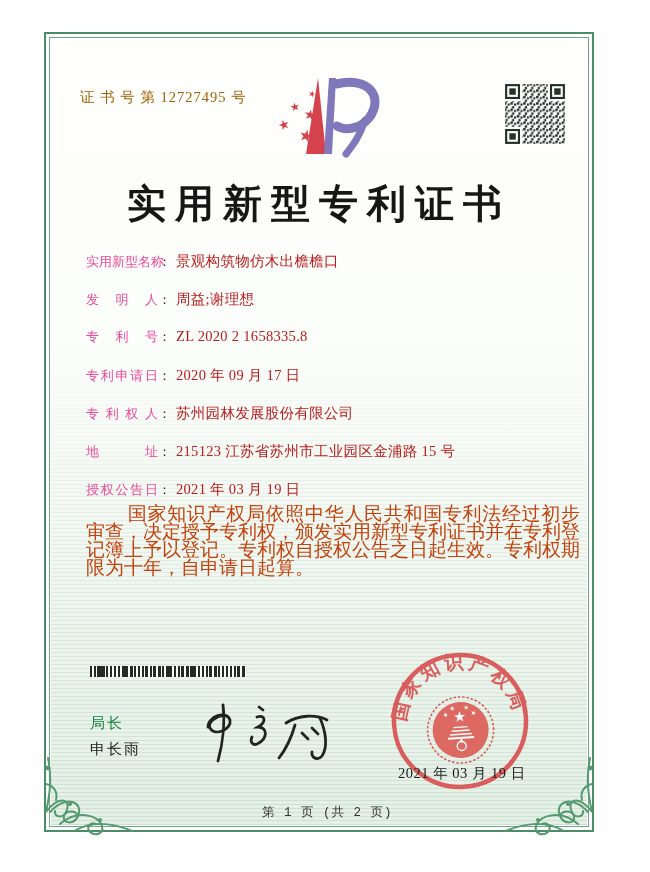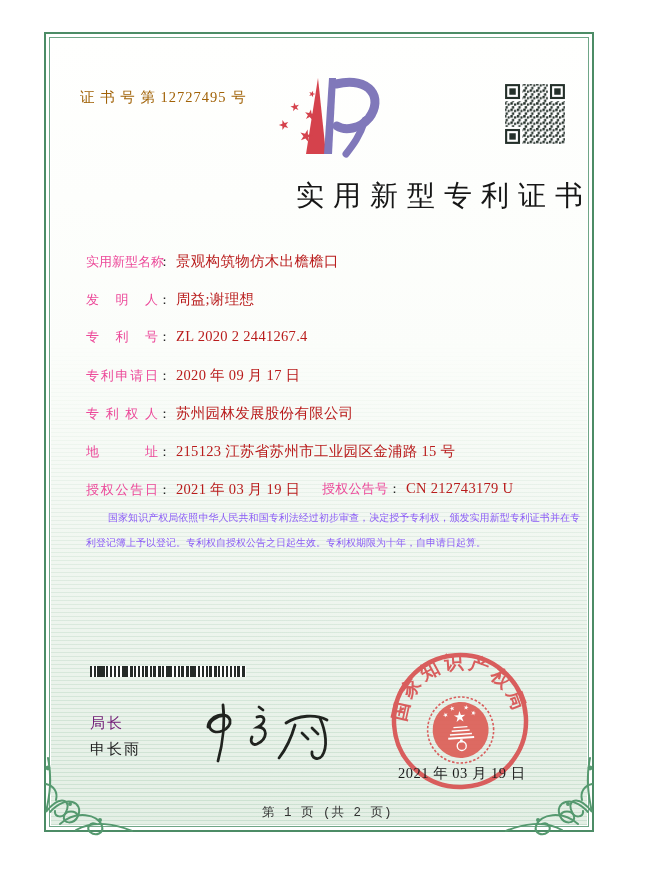--- a/index.html
+++ b/index.html
@@ -30,52 +30,52 @@
   .corner { position:absolute; pointer-events:none; }
   .corner-left  { left:-6px; bottom:-8px; }
   .corner-right { right:-6px; bottom:-8px; transform:scaleX(-1); }
 
   
   .cert-no { position:absolute; left:34px; top:54px; font-size:14.5px; letter-spacing:1px; color:#a16207; }
   .logo { position:absolute; left:222px; top:36px; }
   .qr { position:absolute; left:458px; top:49px; }
   .doc-title {
     position:absolute; left:0; top:143px; width:100%;
-    text-align:right; font-size:28px; font-weight:400; letter-spacing:9px;
+    text-align:center; font-size:39px; font-weight:700; letter-spacing:9px;
     color:#161616; white-space:nowrap;
   }
 
   
   .frow { position:absolute; left:40px; font-size:14px; white-space:nowrap; }
   .flabel {
     display:inline-block; width:72px; font-size:13px;
     text-align:justify; text-align-last:justify; vertical-align:baseline; color:#ec4899;
   }
   .fcolon { font-size:13px; color:#262626; }
   .fvalue { margin-left:5px; font-size:14.5px; color:#b91c1c; letter-spacing:0.3px; }
   .fpair2 { position:absolute; left:236px; top:0; white-space:nowrap; }
   .fpair2 .flabel { width:66px; }
 
   
   .paras {
     position:absolute; left:40px; top:471px; width:494px;
-    font-size:10px; line-height:25px; text-align:justify; color:#8b5cf6;
+    font-size:19px; line-height:18px; text-align:justify; color:#c2410c;
   }
   .paras p { margin:0; text-indent:2.2em; }
 
   
   .barcode {
     position:absolute; left:44px; top:632px; width:156px; height:11px;
     background-color:#fff;
     background-image:
       repeating-linear-gradient(90deg,#252a27 0 2px, rgba(0,0,0,0) 2px 4px),
       repeating-linear-gradient(90deg,#252a27 0 1px, rgba(0,0,0,0) 1px 7px),
       repeating-linear-gradient(90deg, rgba(0,0,0,0) 0 9px, #252a27 9px 12px, rgba(0,0,0,0) 12px 23px);
   }
-  .officer-title { position:absolute; left:44px; top:680px; font-size:15px; letter-spacing:2px; color:#701a75; }
+  .officer-title { position:absolute; left:44px; top:680px; font-size:15px; letter-spacing:2px; color:#15803d; }
   .officer-name  { position:absolute; left:44px; top:706px; font-size:15px; letter-spacing:2px; color:#222;text-align:right; }
   .signature { position:absolute; left:148px; top:662px; }
 
   .seal { position:absolute; left:339px; top:612px; transform:rotate(-4deg); opacity:0.92; }
   .seal-date {
     position:absolute; left:352px; top:730px; font-size:14.5px; color:#1d1d1d;
     letter-spacing:0.5px; z-index:5; white-space:nowrap;
   }
   .footer-page { position:absolute; left:216px; top:770px; font-size:12.5px; color:#333; letter-spacing:1px;font-family:Liberation Mono, monospace; }
 </style>
@@ -161,36 +161,33 @@
 
     <div class="doc-title">实用新型专利证书</div>
 
     <div class="frow" style="top:218px">
       <span class="flabel">实用新型名称</span><span class="fcolon">：</span><span class="fvalue">景观构筑物仿木出檐檐口</span>
     </div>
     <div class="frow" style="top:256px">
       <span class="flabel">发明人</span><span class="fcolon">：</span><span class="fvalue">周益;谢理想</span>
     </div>
     <div class="frow" style="top:294px">
-      <span class="flabel">专利号</span><span class="fcolon">：</span><span class="fvalue">ZL 2020 2 2441267.4</span>
+      <span class="flabel">专利号</span><span class="fcolon">：</span><span class="fvalue">ZL 2020 2 1658335.8</span>
     </div>
     <div class="frow" style="top:332px">
       <span class="flabel">专利申请日</span><span class="fcolon">：</span><span class="fvalue">2020 年 09 月 17 日</span>
     </div>
     <div class="frow" style="top:370px">
       <span class="flabel">专利权人</span><span class="fcolon">：</span><span class="fvalue">苏州园林发展股份有限公司</span>
     </div>
     <div class="frow" style="top:408px">
       <span class="flabel">地址</span><span class="fcolon">：</span><span class="fvalue">215123 江苏省苏州市工业园区金浦路 15 号</span>
     </div>
     <div class="frow" style="top:446px">
       <span class="flabel">授权公告日</span><span class="fcolon">：</span><span class="fvalue">2021 年 03 月 19 日</span>
-      <span class="fpair2">
-        <span class="flabel">授权公告号</span><span class="fcolon">：</span><span class="fvalue">CN 212743179 U</span>
-      </span>
     </div>
 
     <div class="paras">
       <p>国家知识产权局依照中华人民共和国专利法经过初步审查，决定授予专利权，颁发实用新型专利证书并在专利登记簿上予以登记。专利权自授权公告之日起生效。专利权期限为十年，自申请日起算。</p>
     </div>
 
     <div class="barcode"></div>
 
     <div class="officer-title">局长</div>
     <div class="officer-name">申长雨</div>

